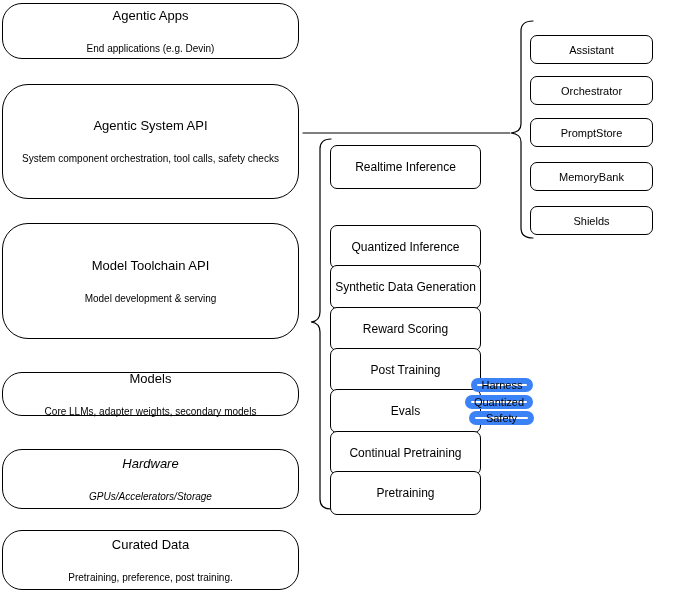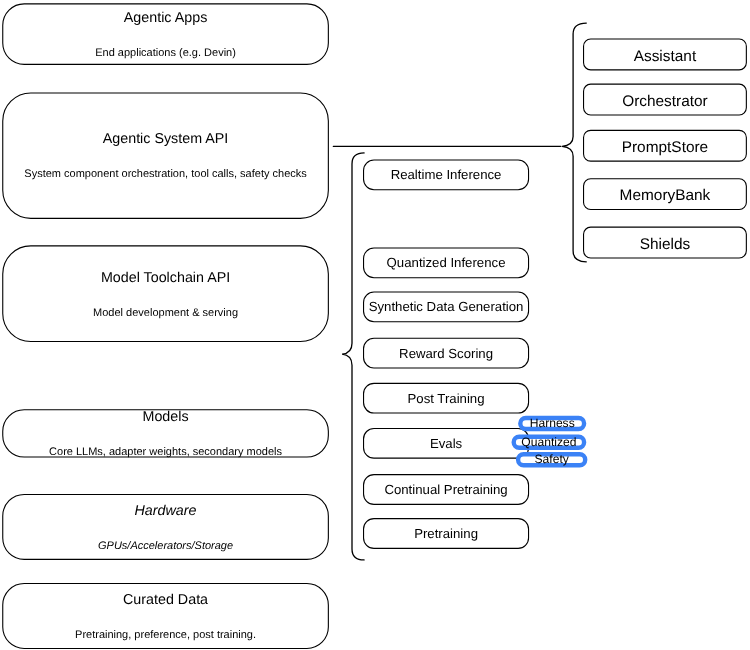--- a/index.html
+++ b/index.html
@@ -16,24 +16,24 @@
   }
   .lbox .t { font-size:13px; line-height:15px; }
   .lbox .s { font-size:10px; line-height:12px;margin-top:17px; }
   .r10 { border-radius:20px; }
   .r26 { border-radius:26px; }
   .node {
     position:absolute; box-sizing:border-box; border:1px solid #000; background:#fff;
     border-radius:7px; display:flex; align-items:center; justify-content:center;
     font-size:12px; white-space:nowrap;
   }
-  .mid   { left:330px; width:151px; height:28px;border-radius:10px; }
-  .rightc{ left:530px; width:149px; height:29px; font-size:14px; }
+  .mid   { left:330px; width:151px; height:44px; }
+  .rightc{ left:530px; width:123px; height:29px; font-size:11px; }
   .pill {
-    position:absolute; box-sizing:border-box; border:4px solid #3b82f6; background:#fff;
+    position:absolute; box-sizing:border-box; border:6px solid #3b82f6; background:#fff;
     border-radius:8px; display:flex; align-items:center; justify-content:center;
     font-size:11px; white-space:nowrap;
   }
 </style>
 </head>
 <body>
 
 <div class="canvas">
 
   <svg class="wires" viewBox="0 0 682 591" fill="none" stroke="#000000" stroke-width="1.2" stroke-linecap="round">
@@ -43,21 +43,21 @@
   </svg>
 
   <div class="lbox r10" style="top:3px;   height:56px;">
     <div class="t">Agentic Apps</div>
     <div class="s">End applications (e.g. Devin)</div>
   </div>
   <div class="lbox r26" style="top:84px;  height:115px;">
     <div class="t">Agentic System API</div>
     <div class="s">System component orchestration, tool calls, safety checks</div>
   </div>
-  <div class="lbox r26" style="top:223px; height:88px;">
+  <div class="lbox r26" style="top:223px; height:116px;">
     <div class="t">Model Toolchain API</div>
     <div class="s">Model development &amp; serving</div>
   </div>
   <div class="lbox r10" style="top:372px; height:44px;">
     <div class="t">Models</div>
     <div class="s">Core LLMs, adapter weights, secondary models</div>
   </div>
   <div class="lbox r10" style="top:449px; height:60px;font-style:italic;">
     <div class="t">Hardware</div>
     <div class="s">GPUs/Accelerators/Storage</div>

